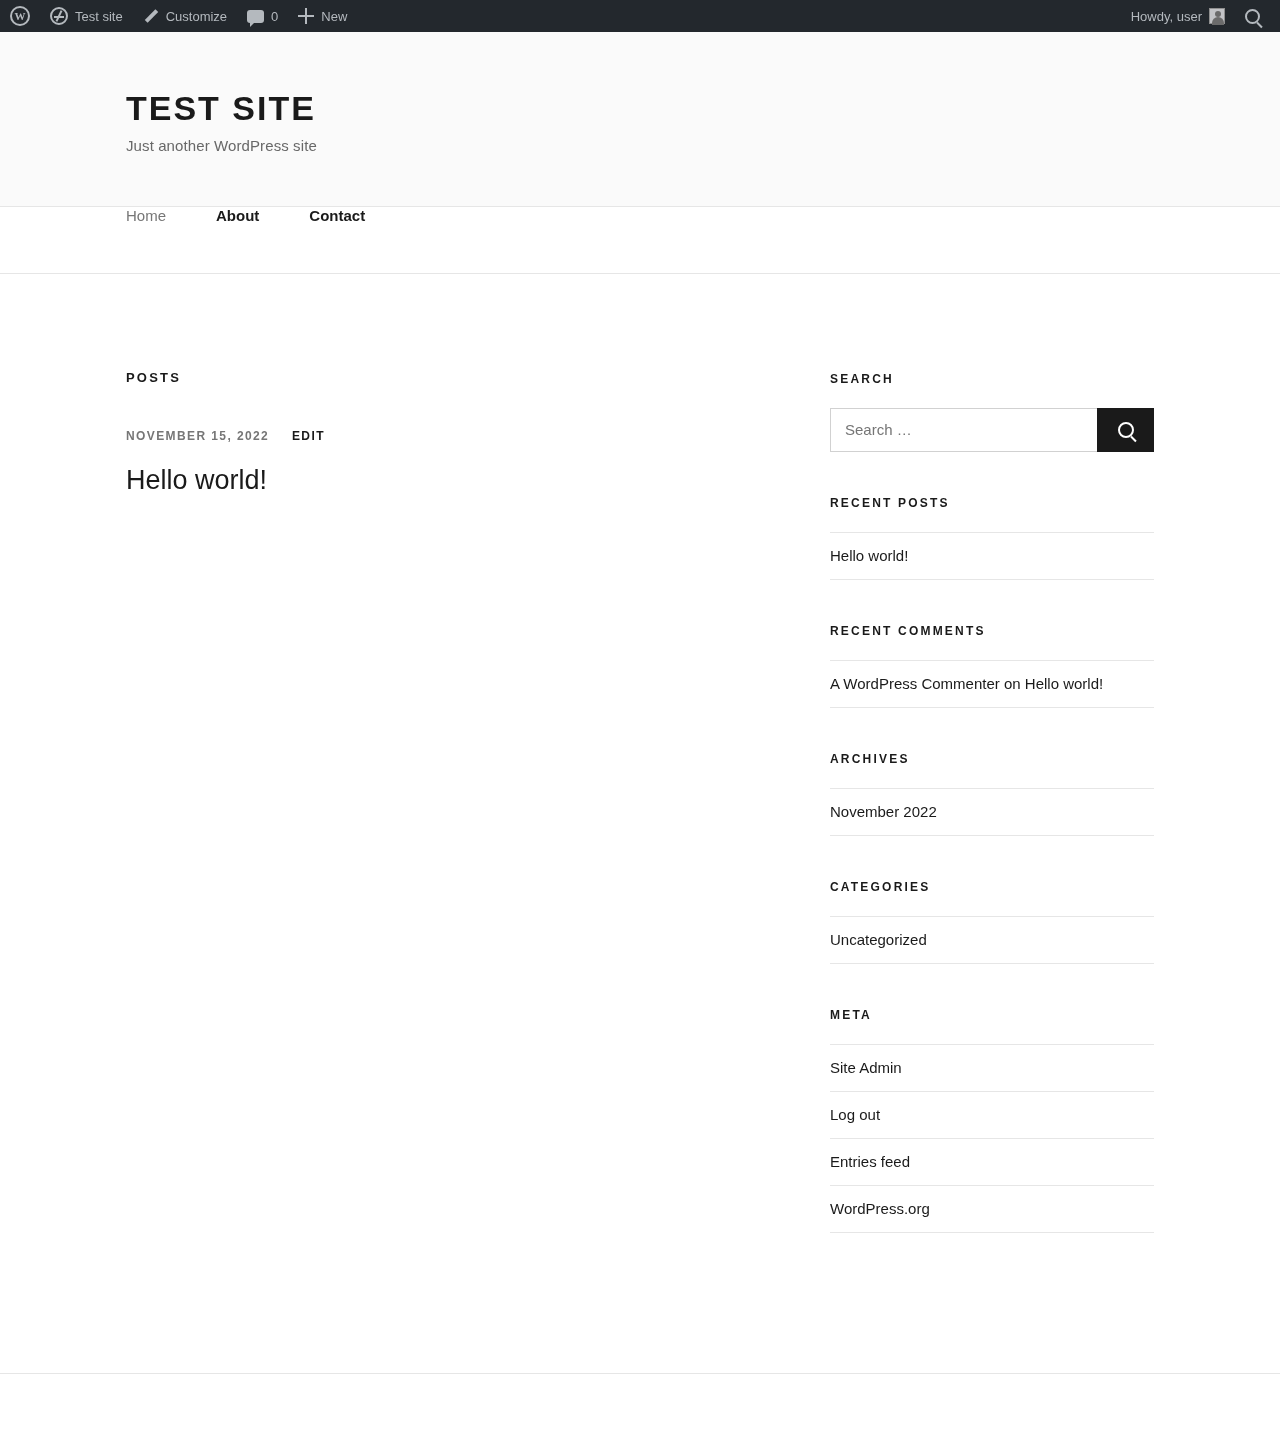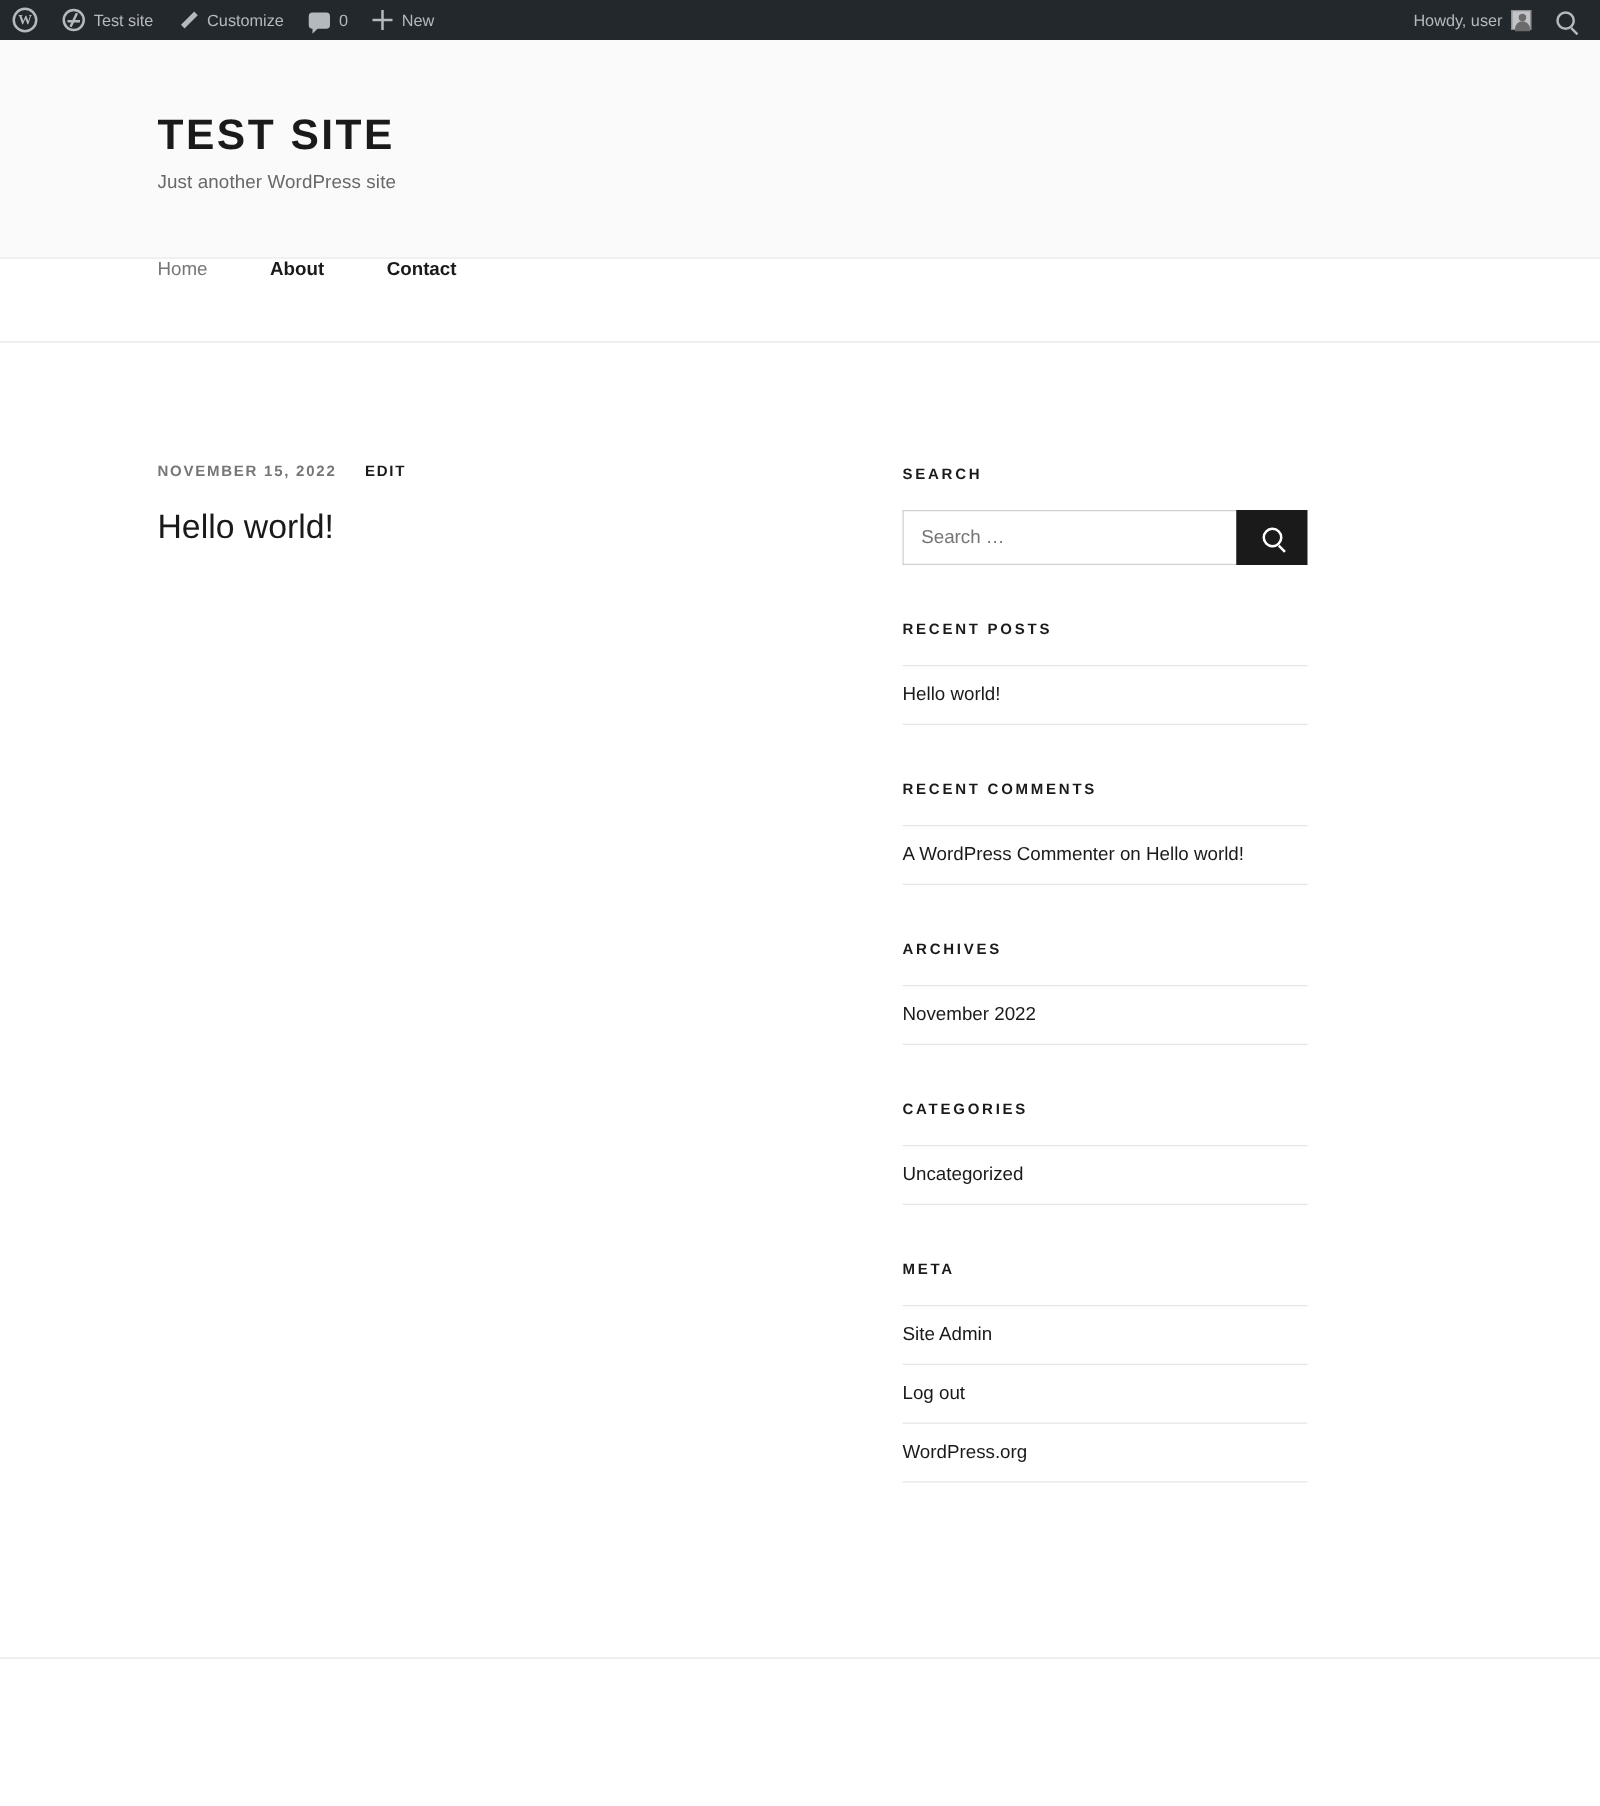--- a/index.html
+++ b/index.html
@@ -198,20 +198,21 @@
   .entry-content {
     font-size: 16px;
     line-height: 1.6;
     color: #1a1a1a;
     max-width: 500px;
   }
 
   
   .sidebar {
     width: 324px;
+    margin-left: 108px;
     padding-top: 2px;
   }
   .widget { margin-bottom: 44px; }
   .widget-title {
     font-size: 12px;
     letter-spacing: 2.2px;
     font-weight: bold;
     color: #1a1a1a;
     margin: 0 0 22px 0;
     text-transform: uppercase;
@@ -308,20 +309,21 @@
       <a class="nav-item current">Home</a>
       <a class="nav-item">About</a>
       <a class="nav-item">Contact</a>
     </div>
   </div>
 </nav>
 
 <div class="content-area">
 
   <main class="primary">
+    <h2 class="posts-label">POSTS</h2>
 
     <article>
       <div class="entry-meta">
         <a class="posted-on">NOVEMBER 15, 2022</a>
         <a class="edit-link">EDIT</a>
       </div>
       <h3 class="entry-title">Hello world!</h3>
     </article>
   </main>
 
@@ -376,20 +378,23 @@
     <section class="widget">
       <h2 class="widget-title">META</h2>
       <ul>
         <li>
           <a>Site Admin</a>
         </li>
         <li>
           <a>Log out</a>
         </li>
         <li>
+          <a>Entries feed</a>
+        </li>
+        <li>
           <a>WordPress.org</a>
         </li>
       </ul>
     </section>
 
   </aside>
 </div>
 
 <footer class="site-footer">
   

